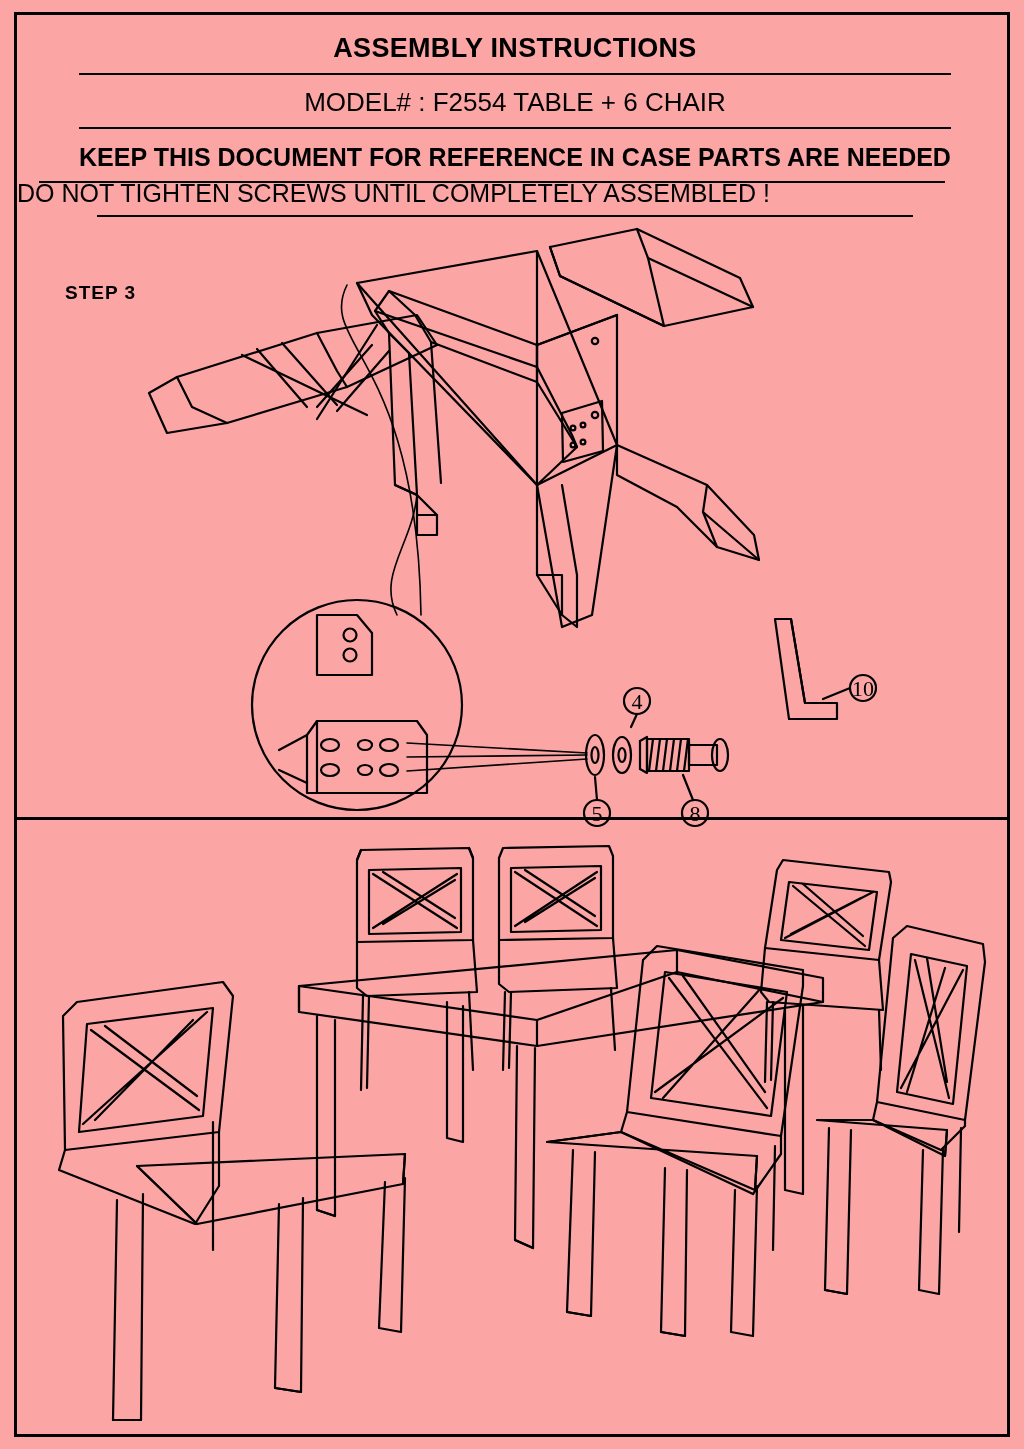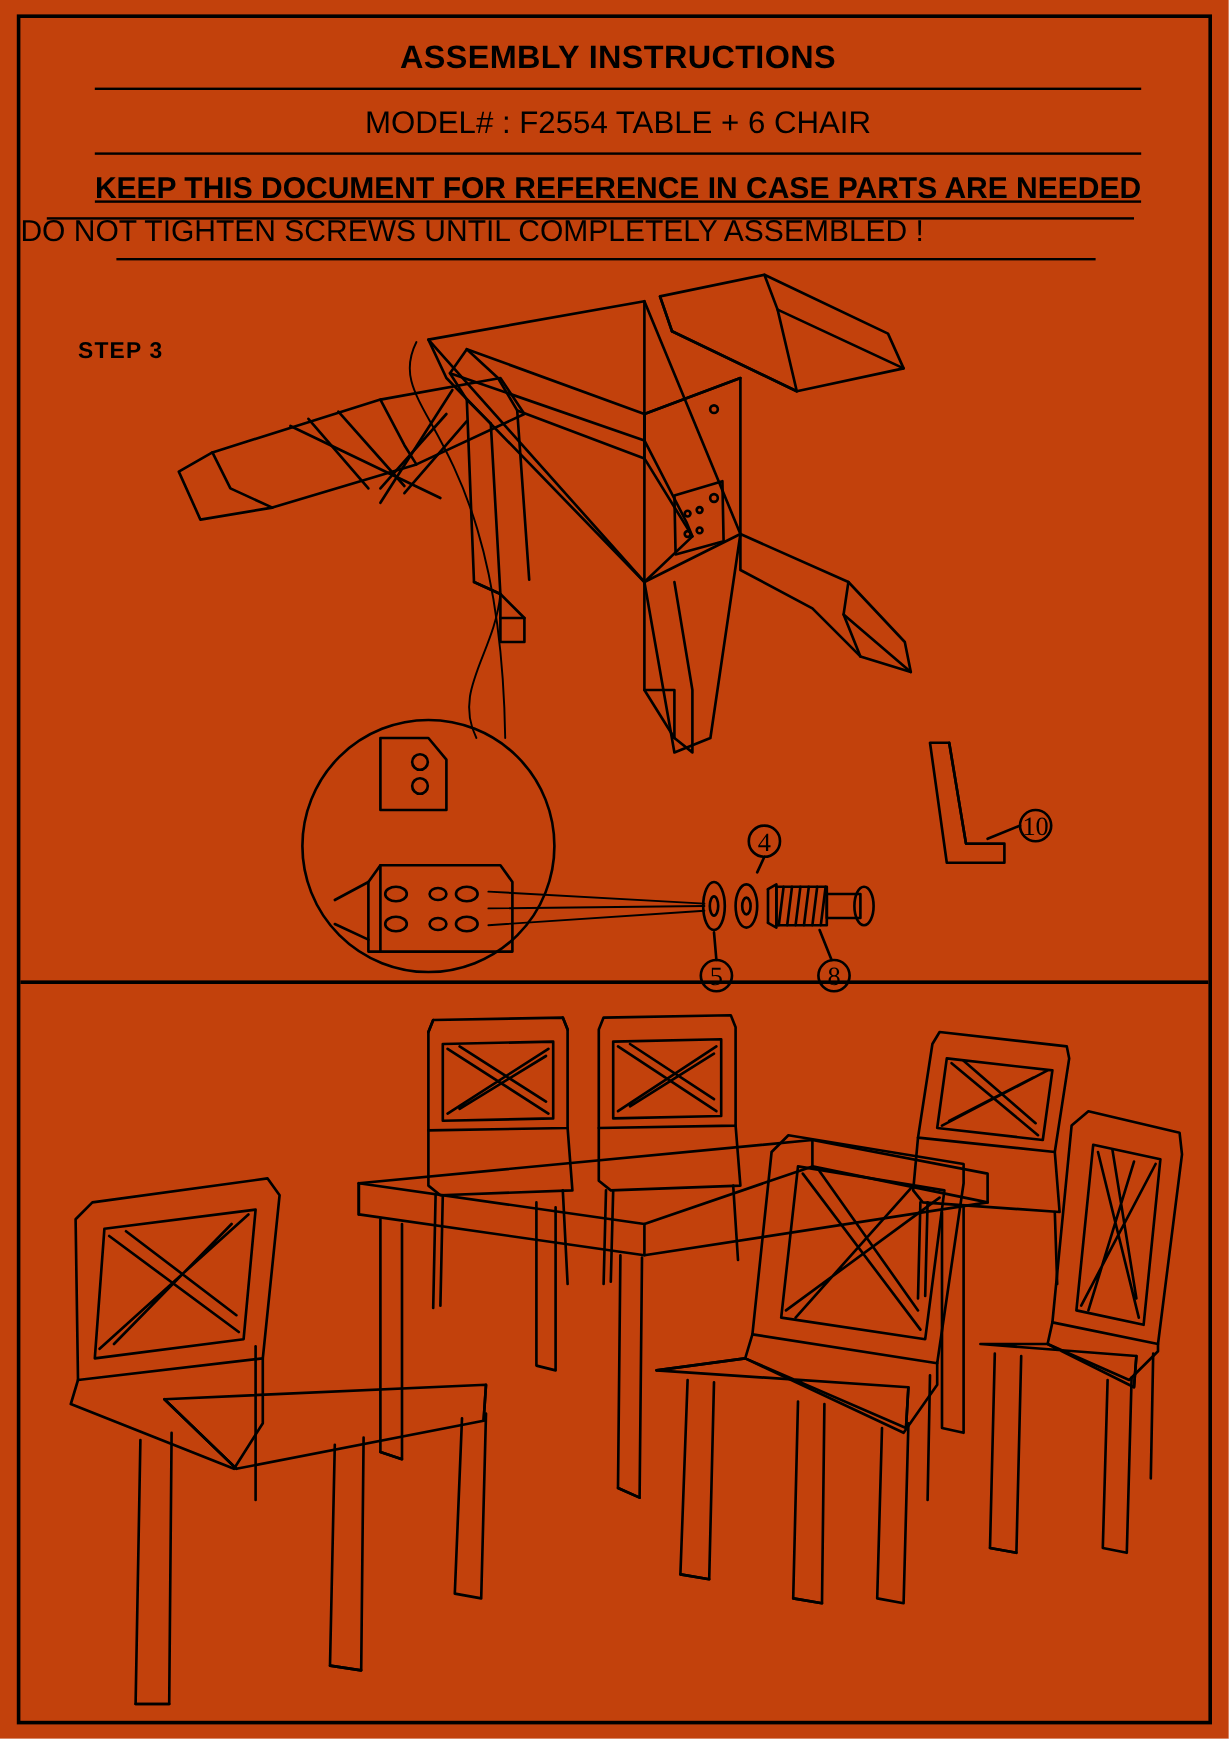--- a/index.html
+++ b/index.html
@@ -8,21 +8,21 @@
     background: #ffffff;
   }
   body {
     font-family: "Liberation Sans", sans-serif;
     color: #000;
   }
   .page {
     position: relative;
     width: 1024px;
     height: 1449px;
-    background: #c2410c;
+    background: #fca5a5;
     box-sizing: border-box;
     overflow: hidden;
   }
   .outer-frame {
     position: absolute;
     left: 14px;
     top: 12px;
     width: 996px;
     height: 1425px;
     border: 3px solid #000;
@@ -59,21 +59,20 @@
     font-weight: normal;
   }
   .notice-1 {
     position: absolute;
     left: 0;
     top: 128px;
     width: 996px;
     text-align: center;
     font-size: 25px;
     font-weight: bold;
-    text-decoration: underline;
   }
   .notice-2 {
     position: absolute;
     left: 0;
     top: 164px;
     width: 996px;
     font-size: 25px;
     font-weight: normal;
   }
   

